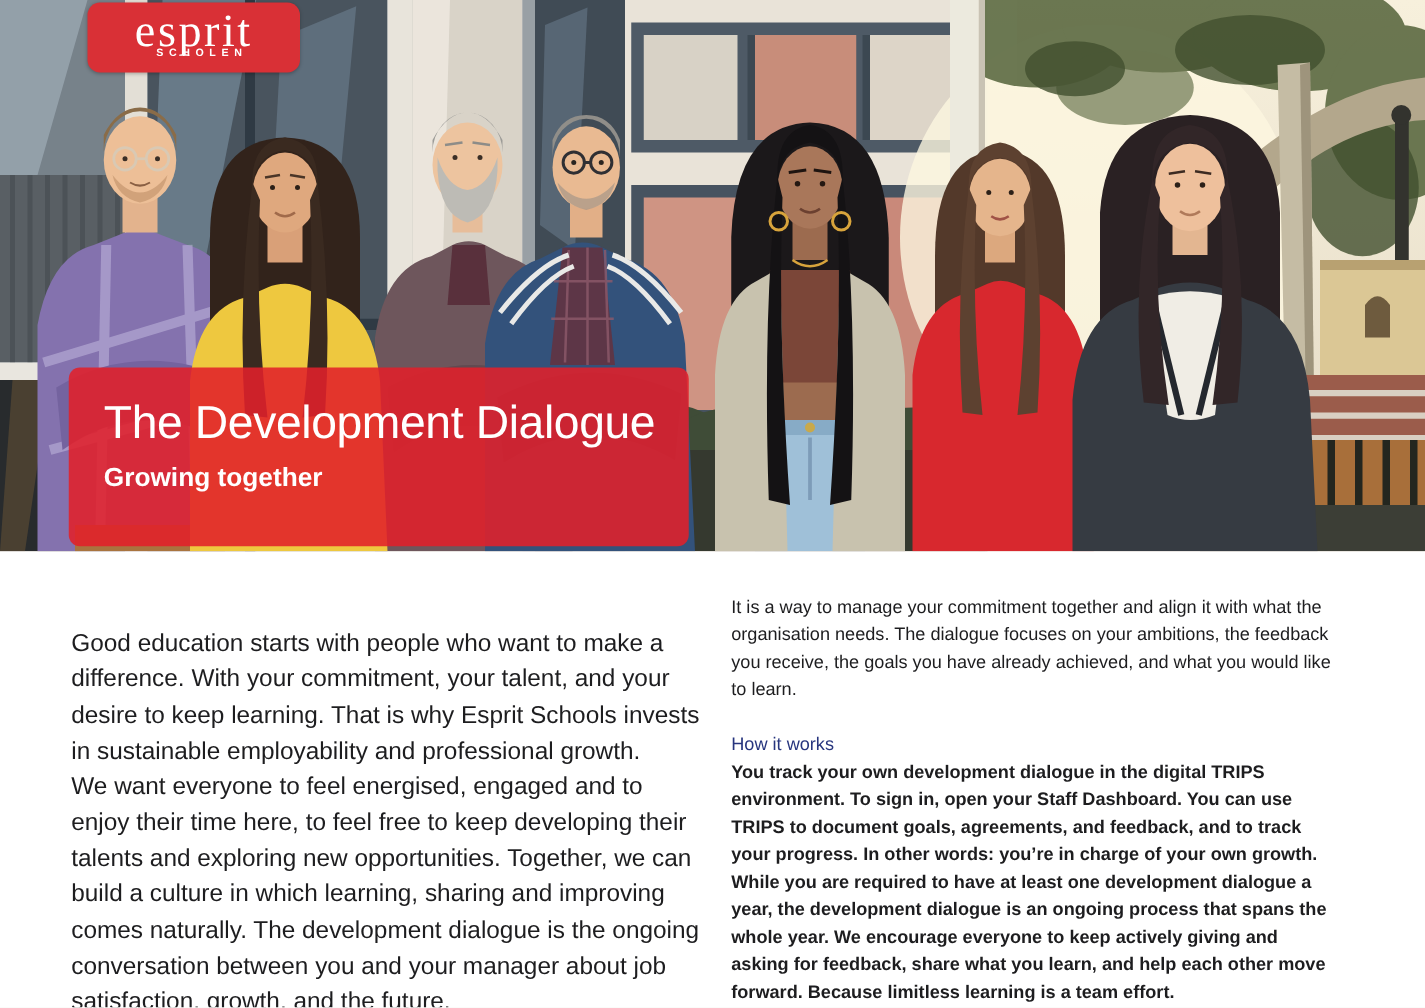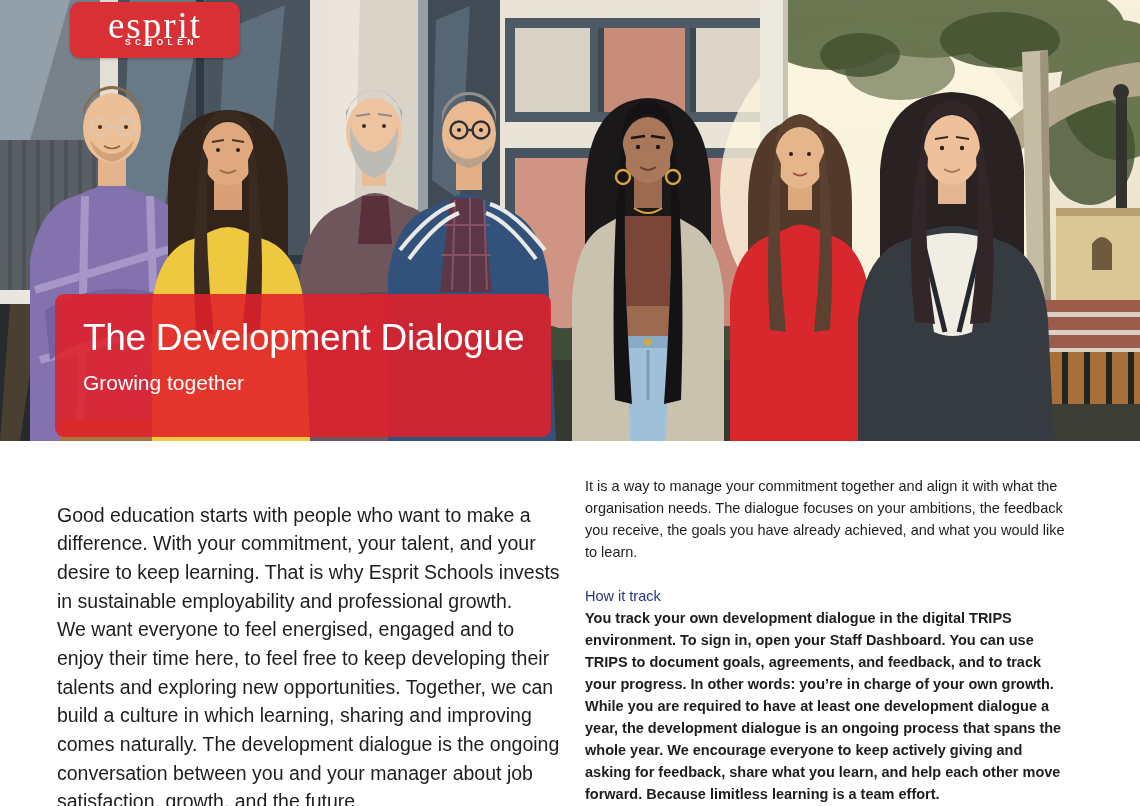--- a/index.html
+++ b/index.html
@@ -12,21 +12,21 @@
         background:var(--accent,#d93036);border-radius:10px;box-shadow:0 1px 3px rgba(0,0,0,.25);}
   .logo-main{font-family:"Liberation Serif",serif;font-size:37px;line-height:1;color:#fff;
              text-align:center;letter-spacing:2px;margin-top:5px;}
   .logo-sub{font-size:8.5px;letter-spacing:4.5px;color:#fff;text-align:right;
             margin:-7px 42px 0 0;font-weight:bold;}
   .banner{position:absolute;left:55px;top:294px;width:496px;height:143px;
           background:var(--banner,rgba(225,32,42,.88));border-radius:9px;
           padding:0;box-sizing:border-box;}
   .banner h1{margin:24px 16px 0 28px;font-size:37px;line-height:1.1;font-weight:400;
              color:#fff;letter-spacing:-.3px;}
-  .banner .subtitle{margin:12px 0 0 28px;font-size:21px;color:#fff;font-weight:400;}
+  .banner .subtitle{margin:12px 0 0 28px;font-size:21px;color:#fff;font-weight:700;}
   
   .content{display:flex;align-items:flex-start;padding:31px 45px 0 57px;gap:23px;background:#fff;}
   .col-left{width:505px;font-size:19.5px;line-height:1.47;white-space:pre-line;}
   .col-left p{margin:0;white-space:pre-line;}
   .col-right{width:482px;font-size:14.5px;line-height:1.52;padding-top:3px;}
   .col-right p{margin:0 0 22px 0;}
   .col-right h3{margin:0;font-size:14.5px;line-height:1.52;font-weight:400;
                 color:var(--heading,#27357e);}
   .col-right .how-body{margin:0;font-weight:bold;}
 </style>
@@ -292,18 +292,18 @@
     </div>
   </div>
 
   <div class="content">
     <div class="col-left">
       <p>Good education starts with people who want to make a difference. With your commitment, your talent, and your desire to keep learning. That is why Esprit Schools invests in sustainable employability and professional growth.
 We want everyone to feel energised, engaged and to enjoy their time here, to feel free to keep developing their talents and exploring new opportunities. Together, we can build a culture in which learning, sharing and improving comes naturally. The development dialogue is the ongoing conversation between you and your manager about job satisfaction, growth, and the future.</p>
     </div>
     <div class="col-right">
       <p>It is a way to manage your commitment together and align it with what the organisation needs. The dialogue focuses on your ambitions, the feedback you receive, the goals you have already achieved, and what you would like to learn.</p>
-      <h3>How it track</h3>
+      <h3>How it works</h3>
       <p class="how-body">You track your own development dialogue in the digital TRIPS environment. To sign in, open your Staff Dashboard. You can use TRIPS to document goals, agreements, and feedback, and to track your progress. In other words: you’re in charge of your own growth. While you are required to have at least one development dialogue a year, the development dialogue is an ongoing process that spans the whole year. We encourage everyone to keep actively giving and asking for feedback, share what you learn, and help each other move forward. Because limitless learning is a team effort.</p>
     </div>
   </div>
 
 </div>
 
 </body></html>

